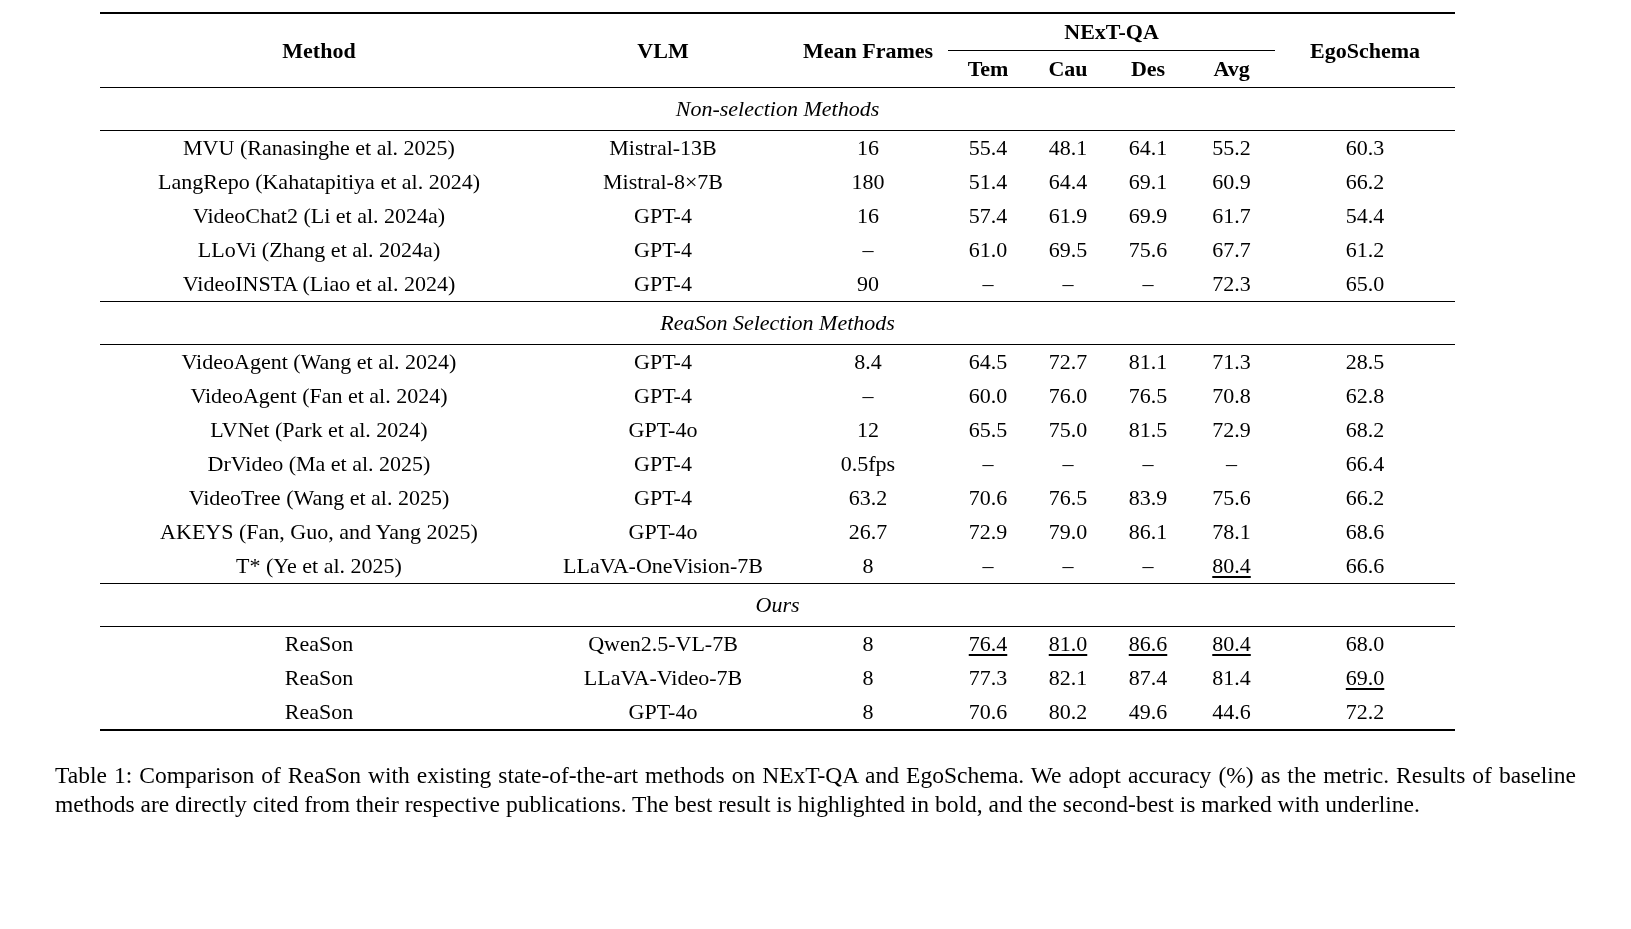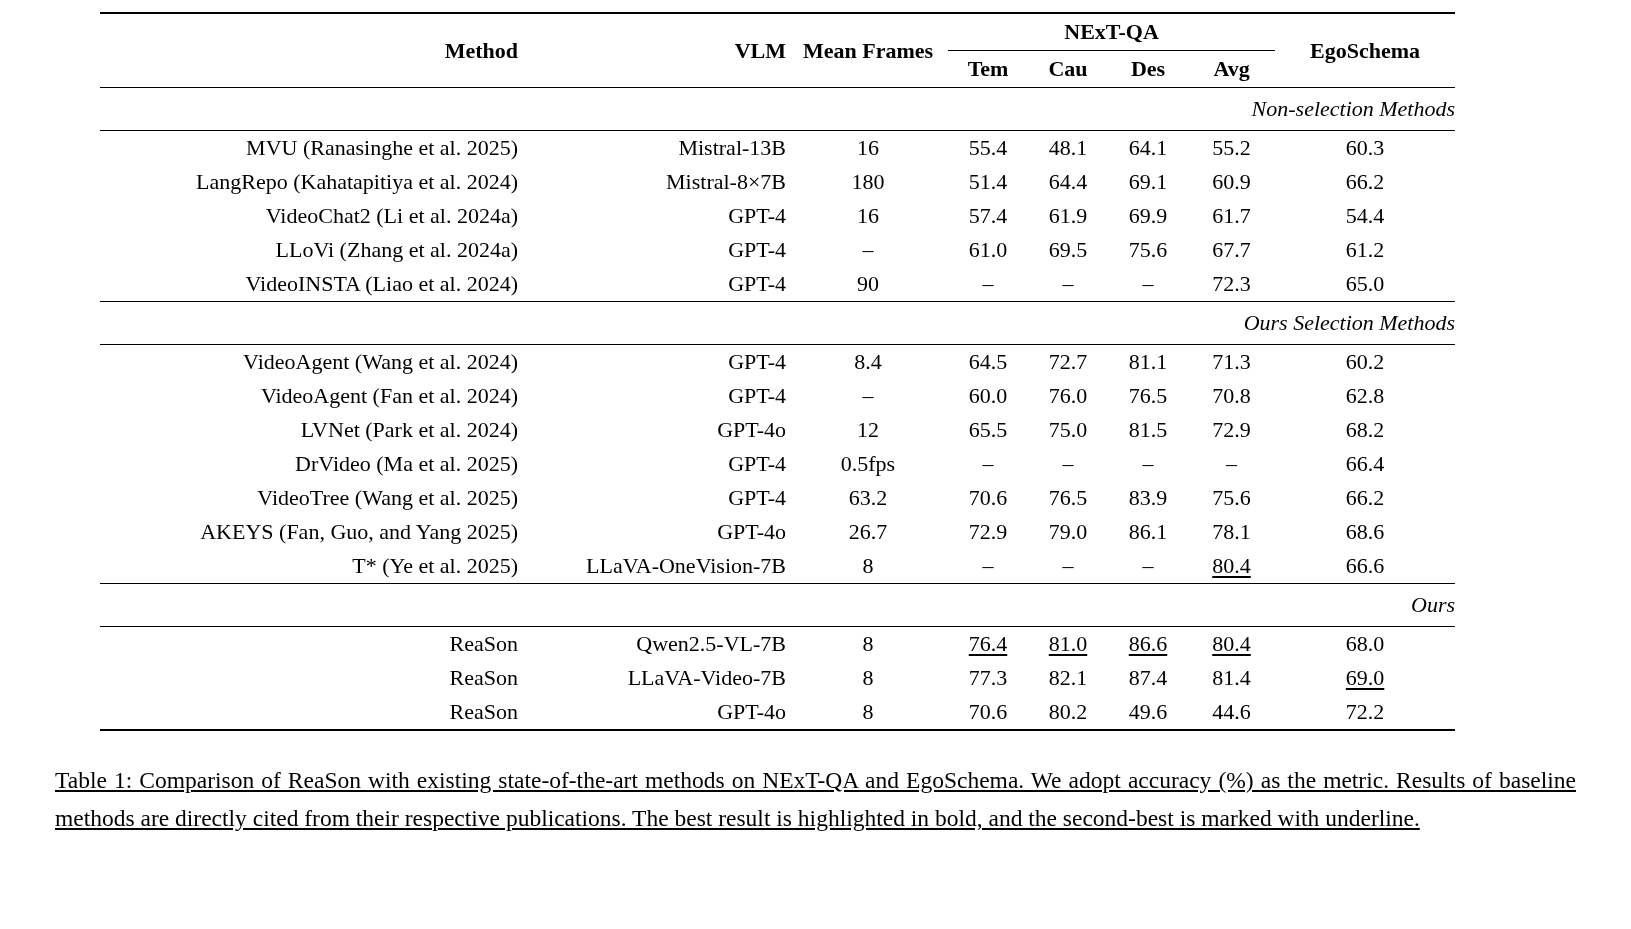--- a/index.html
+++ b/index.html
@@ -26,42 +26,41 @@
   th, td {
     padding: 5px 2px;
     line-height: 24px;
     vertical-align: middle;
     overflow: hidden;
     white-space: nowrap;
   }
   thead th { font-weight: 700; padding: 6px 2px; }
   th.group { border-bottom: 1.5px solid #000; }
 
-  .al { text-align: right; }
+  .al { text-align: center; }
   .ac { text-align: center; }
   th.al, td.al { padding-left: 20px; }
 
   tr.section-row td.section-title {
-    text-align: right;
+    text-align: center;
     font-style: italic;
     font-size: 22px;
     padding: 9px 0;
     border-top: 1.5px solid #000;
     border-bottom: 1.5px solid #000;
   }
 
   td.best { font-weight: 400; }
   td.second { text-decoration: underline; text-underline-offset: 3px; text-align: center; }
 
   .caption {
     margin: 30px 55px 0 55px;
     font-size: 23.5px;
-    line-height: 38px;
+    line-height: 29px;
     text-align: justify;
-    text-decoration: underline;
   }
 </style>
 </head>
 <body>
 
 <div class="page">
   <table class="results">
     <colgroup>
       <col style="width:420px">
       <col style="width:268px">
@@ -135,31 +134,31 @@
           <td class="al">VideoINSTA (Liao et al. 2024)</td>
           <td class="al">GPT-4</td>
           <td class="ac">90</td>
           <td class="ac">–</td>
           <td class="ac">–</td>
           <td class="ac">–</td>
           <td class="ac">72.3</td>
           <td class="ac">65.0</td>
         </tr>
         <tr class="section-row">
-          <td colspan="8" class="section-title">Ours Selection Methods</td>
+          <td colspan="8" class="section-title">ReaSon Selection Methods</td>
         </tr>
         <tr>
           <td class="al">VideoAgent (Wang et al. 2024)</td>
           <td class="al">GPT-4</td>
           <td class="ac">8.4</td>
           <td class="ac">64.5</td>
           <td class="ac">72.7</td>
           <td class="ac">81.1</td>
           <td class="ac">71.3</td>
-          <td class="ac">60.2</td>
+          <td class="ac">28.5</td>
         </tr>
         <tr>
           <td class="al">VideoAgent (Fan et al. 2024)</td>
           <td class="al">GPT-4</td>
           <td class="ac">–</td>
           <td class="ac">60.0</td>
           <td class="ac">76.0</td>
           <td class="ac">76.5</td>
           <td class="ac">70.8</td>
           <td class="ac">62.8</td>

